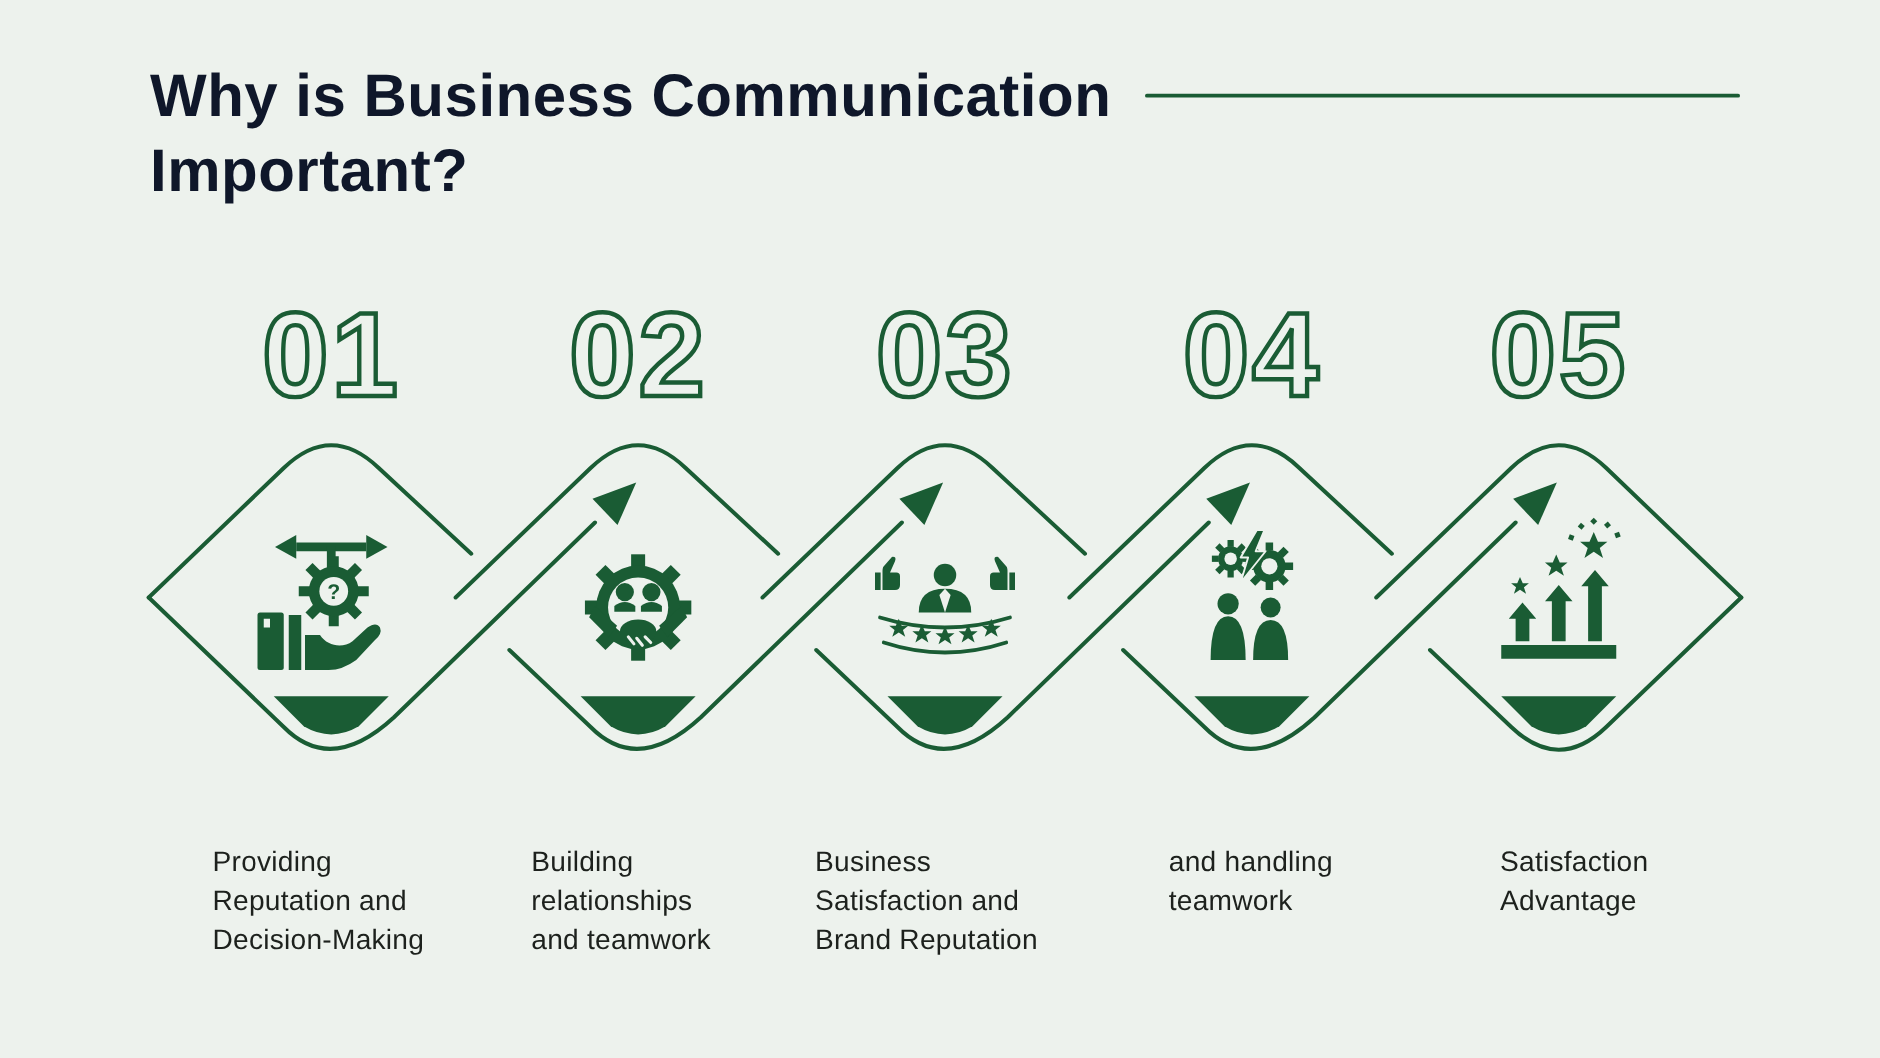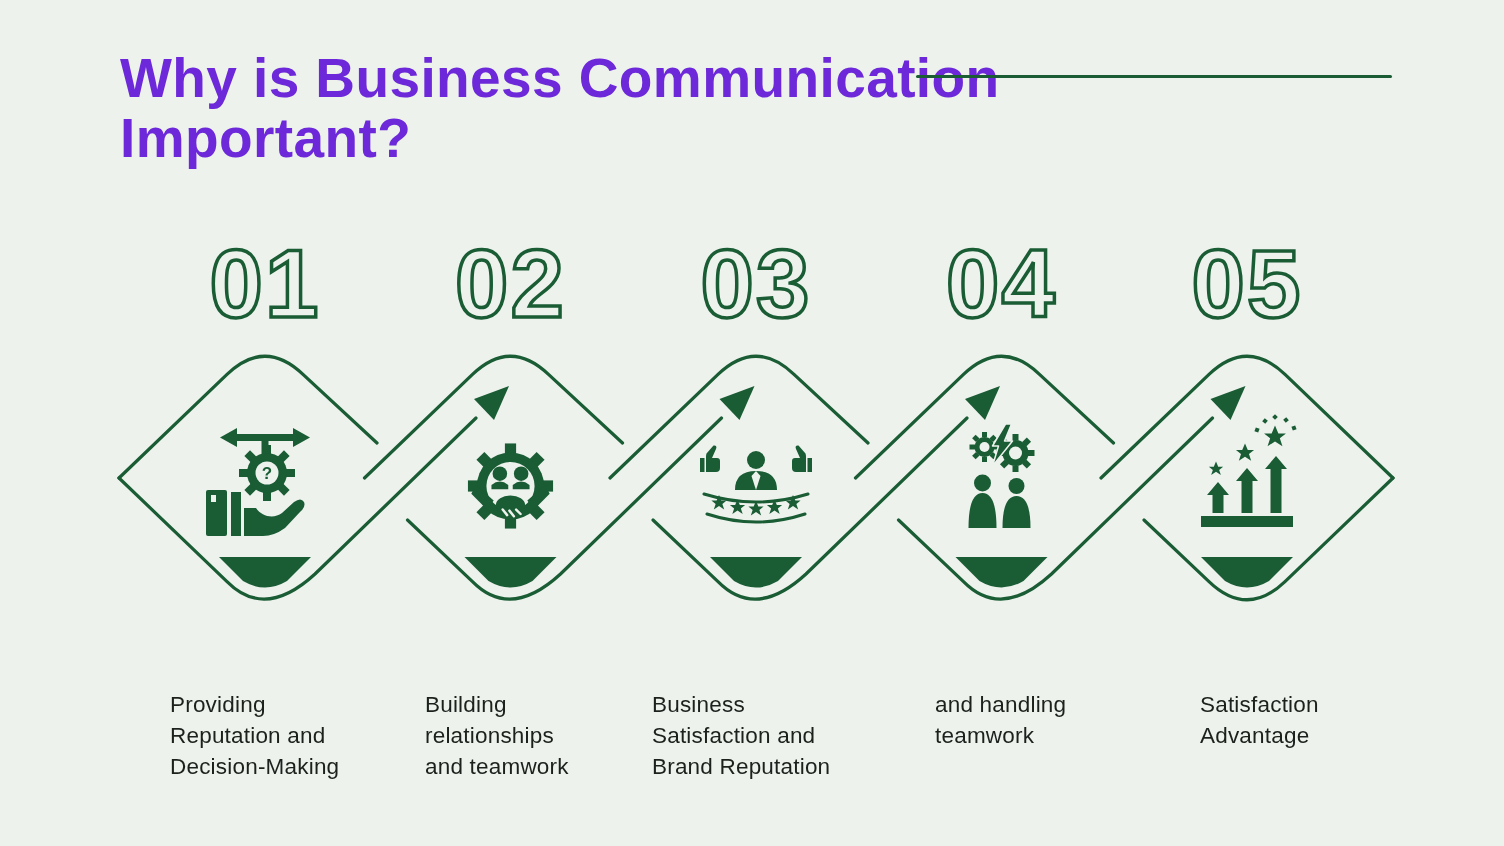--- a/index.html
+++ b/index.html
@@ -2,31 +2,31 @@
 <html><head>
 <meta charset="utf-8">
 <style>
   html,body{margin:0;padding:0;background:#dfe5df;}
   .stage{
     position:relative;width:1504px;height:846px;overflow:hidden;
     background:#edf2ed;font-family:"Liberation Sans",sans-serif;
   }
   .title{
     position:absolute;left:120px;top:48px;
-    font-size:55px;line-height:60px;font-weight:bold;
-    color:#6d28d9;letter-spacing:.4px;
+    font-size:48px;line-height:60px;font-weight:bold;
+    color:#0f172a;letter-spacing:.4px;
   }
   .title div{white-space:nowrap;}
   .rule{
     position:absolute;left:916px;top:75px;width:476px;height:3px;
     background:#1a5c34;border-radius:2px;
   }
   .lbl{
     position:absolute;top:674px;
-    font-size:22.5px;line-height:31px;color:#1d211d;letter-spacing:.2px;margin-top:15px;
+    font-size:22.5px;line-height:31px;color:#1d211d;letter-spacing:.2px;
   }
   .lbl div{white-space:nowrap;}
   svg.scene{position:absolute;left:0;top:0;}
   .ln{fill:none;stroke:#1a5c34;stroke-width:3.2;stroke-linecap:round;stroke-linejoin:round;}
   .arc{fill:none;stroke:#1a5c34;stroke-width:3;stroke-linecap:round;}
   .fil{fill:#1a5c34;}
   .bgf{fill:#edf2ed;}
   .num{
     font-family:"Liberation Sans",sans-serif;font-size:96px;font-weight:bold;
     letter-spacing:2px;fill:none;stroke:#1a5c34;stroke-width:3.5px;text-anchor:middle;

